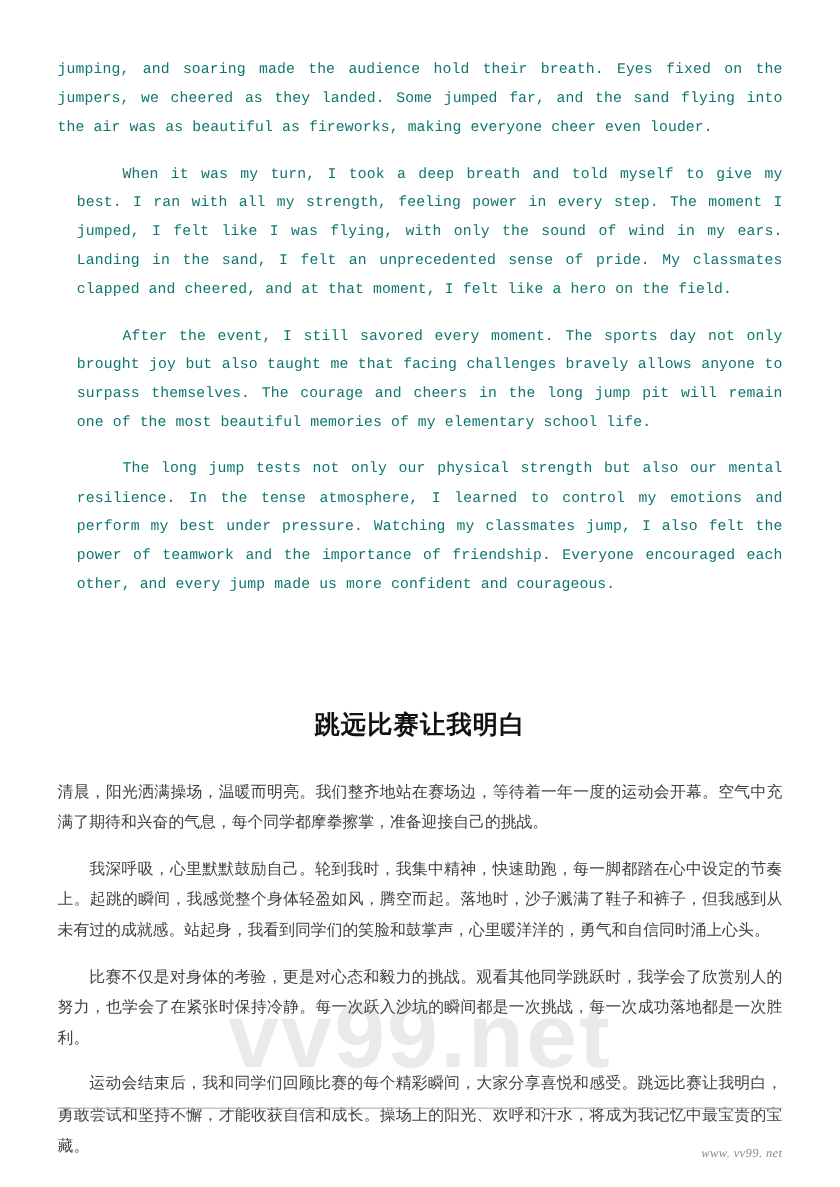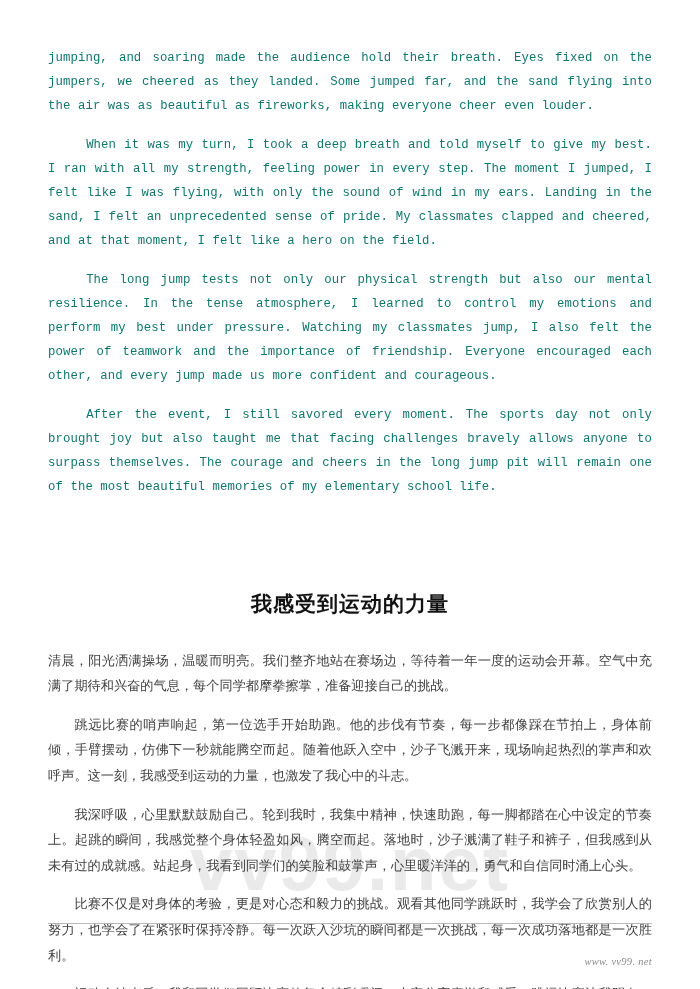--- a/index.html
+++ b/index.html
@@ -42,20 +42,21 @@
     font-size: 12.3px;
     line-height: 24.2px;
     color: #0f766e;
     text-align: justify;
     text-align-last: left;
     margin: 0 0 14px 0;
     letter-spacing: 0.1px;
   }
   .en-para.indent {
     text-indent: 3.1em;
+    margin-left: 16px;
   }
   .cn-title {
     font-family: "DejaVu Sans", "Liberation Sans", sans-serif;
     font-weight: 700;
     font-size: 21px;
     color: #121212;
     text-align: center;
     margin: 0;
     padding: 0;
     letter-spacing: 1px;
@@ -103,33 +104,32 @@
 
 <div class="page">
 
   <div class="watermark">vv99.net</div>
 
   <div class="content">
 
     <div>
       <p class="en-para">jumping, and soaring made the audience hold their breath. Eyes fixed on the jumpers, we cheered as they landed. Some jumped far, and the sand flying into the air was as beautiful as fireworks, making everyone cheer even louder.</p>
       <p class="en-para indent">When it was my turn, I took a deep breath and told myself to give my best. I ran with all my strength, feeling power in every step. The moment I jumped, I felt like I was flying, with only the sound of wind in my ears. Landing in the sand, I felt an unprecedented sense of pride. My classmates clapped and cheered, and at that moment, I felt like a hero on the field.</p>
+      <p class="en-para indent">After the event, I still savored every moment. The sports day not only brought joy but also taught me that facing challenges bravely allows anyone to surpass themselves. The courage and cheers in the long jump pit will remain one of the most beautiful memories of my elementary school life.</p>
       <p class="en-para indent">The long jump tests not only our physical strength but also our mental resilience. In the tense atmosphere, I learned to control my emotions and perform my best under pressure. Watching my classmates jump, I also felt the power of teamwork and the importance of friendship. Everyone encouraged each other, and every jump made us more confident and courageous.</p>
-      <p class="en-para indent">After the event, I still savored every moment. The sports day not only brought joy but also taught me that facing challenges bravely allows anyone to surpass themselves. The courage and cheers in the long jump pit will remain one of the most beautiful memories of my elementary school life.</p>
     </div>
 
     <div class="title-spacer-top"></div>
 
-    <h1 class="cn-title">我感受到运动的力量</h1>
+    <h1 class="cn-title">跳远比赛让我明白</h1>
 
     <div class="title-spacer-bottom"></div>
 
     <div>
       <p class="cn-para">清晨，阳光洒满操场，温暖而明亮。我们整齐地站在赛场边，等待着一年一度的运动会开幕。空气中充满了期待和兴奋的气息，每个同学都摩拳擦掌，准备迎接自己的挑战。</p>
-      <p class="cn-para indent">跳远比赛的哨声响起，第一位选手开始助跑。他的步伐有节奏，每一步都像踩在节拍上，身体前倾，手臂摆动，仿佛下一秒就能腾空而起。随着他跃入空中，沙子飞溅开来，现场响起热烈的掌声和欢呼声。这一刻，我感受到运动的力量，也激发了我心中的斗志。</p>
       <p class="cn-para indent">我深呼吸，心里默默鼓励自己。轮到我时，我集中精神，快速助跑，每一脚都踏在心中设定的节奏上。起跳的瞬间，我感觉整个身体轻盈如风，腾空而起。落地时，沙子溅满了鞋子和裤子，但我感到从未有过的成就感。站起身，我看到同学们的笑脸和鼓掌声，心里暖洋洋的，勇气和自信同时涌上心头。</p>
       <p class="cn-para indent">比赛不仅是对身体的考验，更是对心态和毅力的挑战。观看其他同学跳跃时，我学会了欣赏别人的努力，也学会了在紧张时保持冷静。每一次跃入沙坑的瞬间都是一次挑战，每一次成功落地都是一次胜利。</p>
       <p class="cn-para indent">运动会结束后，我和同学们回顾比赛的每个精彩瞬间，大家分享喜悦和感受。跳远比赛让我明白，勇敢尝试和坚持不懈，才能收获自信和成长。操场上的阳光、欢呼和汗水，将成为我记忆中最宝贵的宝藏。</p>
     </div>
 
   </div>
 
   <div class="footer">
     <hr class="footer-rule">
     <div class="footer-text">www. vv99. net</div>

